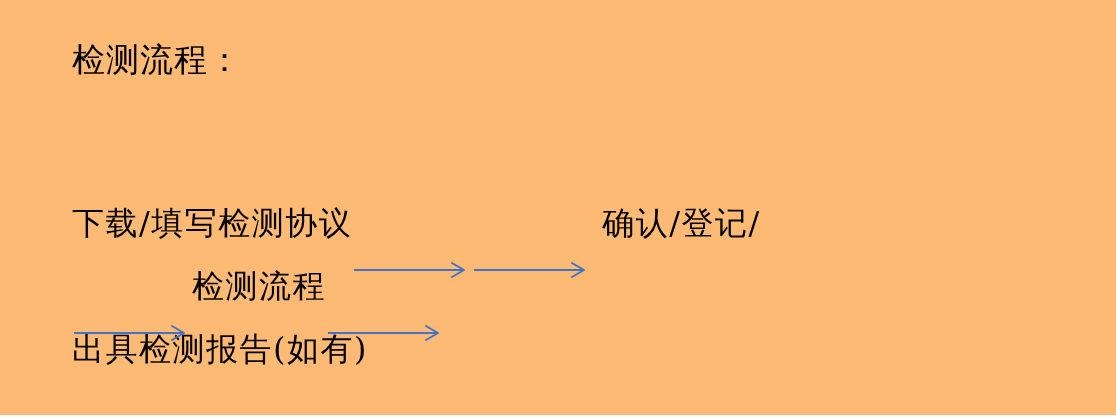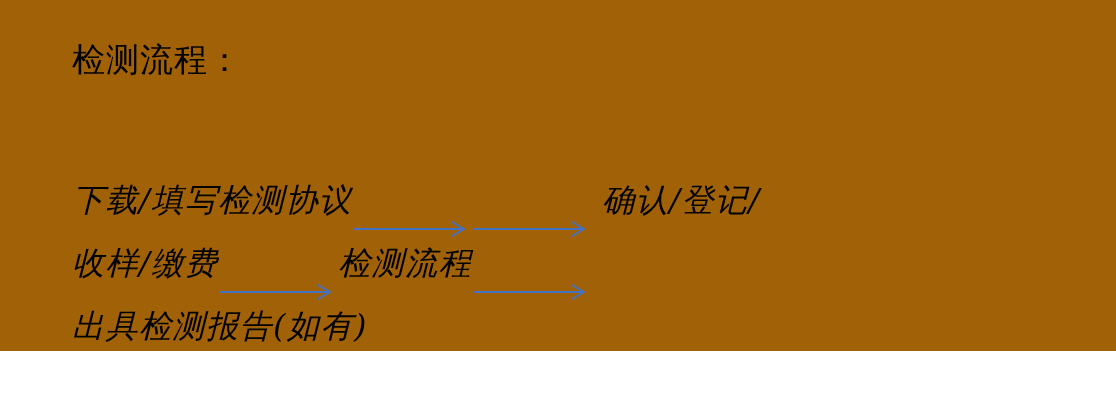--- a/index.html
+++ b/index.html
@@ -14,22 +14,22 @@
     color: #000000;
     overflow: hidden;
     position: relative;
   }
 
   #page {
     position: absolute;
     left: 0;
     top: 0;
     width: 1116px;
-    height: 351px;
-    background: #a16207;
+    height: 415px;
+    background: #fdba74;
   }
 
   
   .doc-title {
     position: absolute;
     left: 72px;
     top: 38px;
     font-size: 33px;
     line-height: 44px;
     letter-spacing: 1px;
@@ -42,23 +42,22 @@
   .flow-block {
     position: absolute;
     left: 72px;
     top: 180px;
     width: 1000px;
   }
 
   .flow-line {
     height: 63px;
     display: flex;
-    align-items: flex-start;
+    align-items: flex-end;
     white-space: pre;
-    font-style: italic;
   }
 
   .flow-text {
     font-size: 32px;
     line-height: 40px;
     letter-spacing: 1.5px;
     color: #000000;
     white-space: pre;
     display: inline-block;
   }
@@ -101,21 +100,20 @@
         <svg viewBox="0 0 116 22" xmlns="http://www.w3.org/2000/svg">
           <line x1="0" y1="11" x2="109" y2="11" stroke="#4472C4" stroke-width="2"></line>
           <polyline points="98,4 110,11 98,18" fill="none" stroke="#4472C4" stroke-width="2" stroke-linecap="round" stroke-linejoin="round"></polyline>
         </svg>
       </span>
       <span class="gap-sm"></span>
       <span class="flow-text">确认/登记/</span>
     </div>
 
     <div class="flow-line">
-      <span class="flow-text">收样/缴费</span>
       <span class="arrow">
         <svg viewBox="0 0 116 22" xmlns="http://www.w3.org/2000/svg">
           <line x1="0" y1="11" x2="109" y2="11" stroke="#4472C4" stroke-width="2"></line>
           <polyline points="98,4 110,11 98,18" fill="none" stroke="#4472C4" stroke-width="2" stroke-linecap="round" stroke-linejoin="round"></polyline>
         </svg>
       </span>
       <span class="flow-text">检测流程</span>
       <span class="arrow">
         <svg viewBox="0 0 116 22" xmlns="http://www.w3.org/2000/svg">
           <line x1="0" y1="11" x2="109" y2="11" stroke="#4472C4" stroke-width="2"></line>

